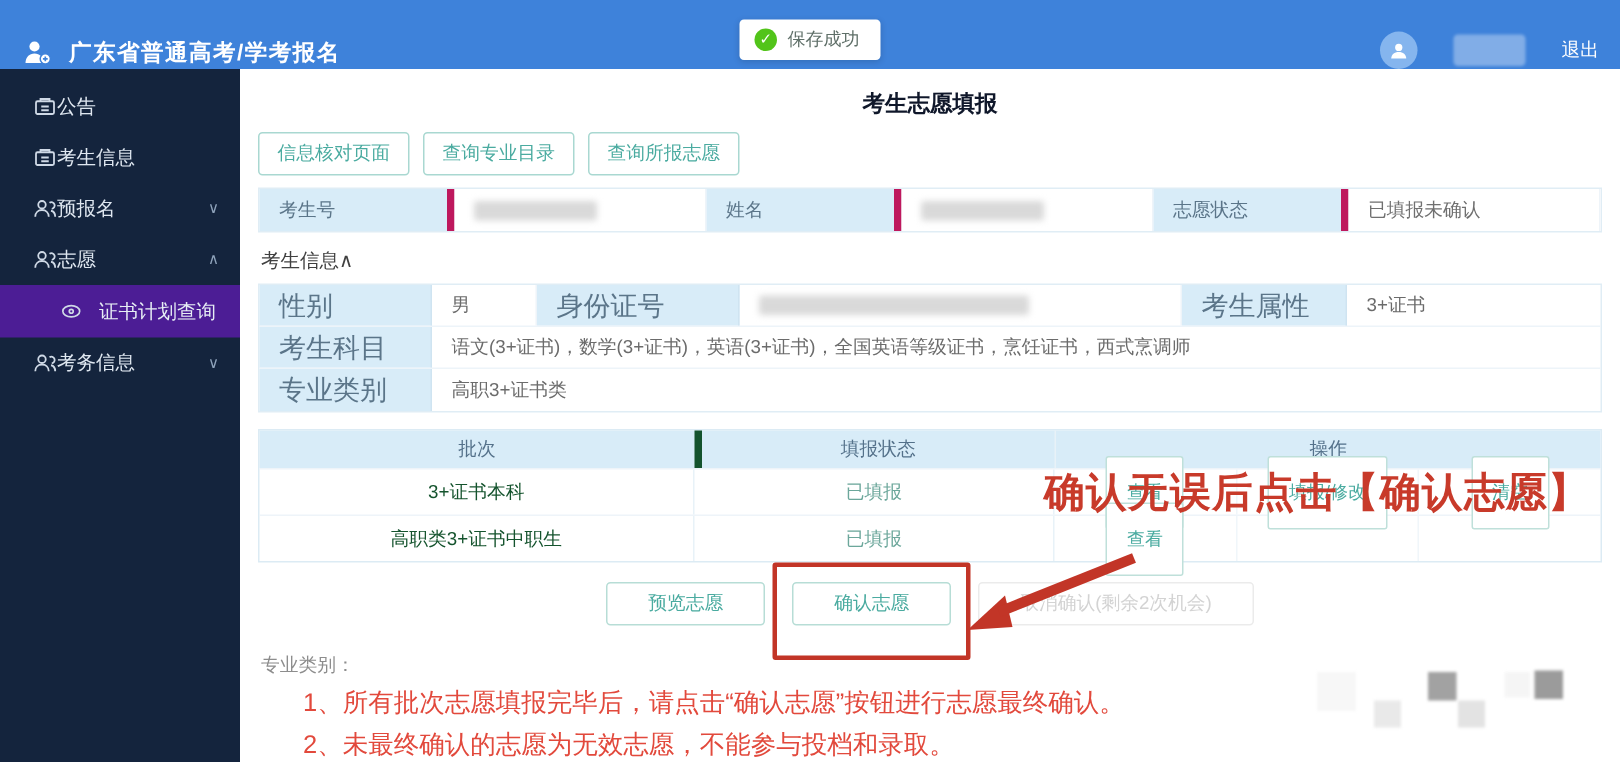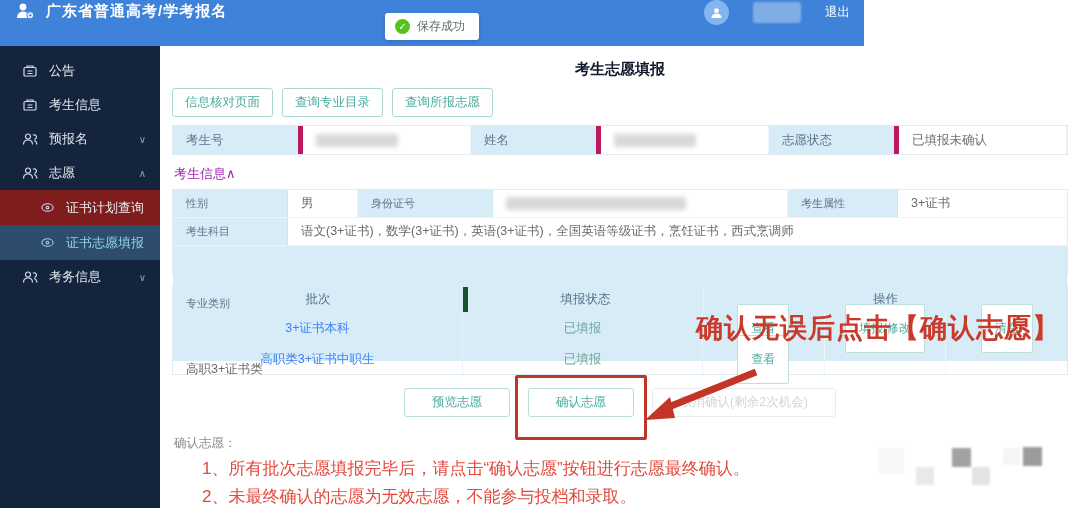--- a/index.html
+++ b/index.html
@@ -1,42 +1,42 @@
 <!DOCTYPE html>
 <html><head>
 <meta charset="utf-8">
 <style>
   * { margin:0; padding:0; box-sizing:border-box; }
   html,body { background:#fff; }
   body { font-family:"Liberation Sans","DejaVu Sans",sans-serif; }
   .stage { position:relative; width:1080px; height:508px; background:#fff; overflow:hidden; }
 
   
-  .header { position:absolute; left:0; top:0; width:864px; height:46px;
-            background:#3e82da; display:flex; align-items:flex-start; padding:0 14px; }
+  .header { position:absolute; left:0; top:0; width:1080px; height:46px;
+            background:#3e82da; display:flex; align-items:flex-end; padding:0 14px; }
   .logo { display:flex; align-items:center; gap:10px; }
   .app-title { color:#fff; font-size:15px; font-weight:bold; letter-spacing:1px; }
   .toast { position:absolute; left:50%; top:13px; transform:translateX(-50%);
            background:#fff; border-radius:3px; padding:5px 14px 5px 10px;
            display:flex; align-items:center; gap:7px; box-shadow:0 1px 4px rgba(0,0,0,.15); }
   .toast-check { width:15px; height:15px; border-radius:50%; background:#52c41a; color:#fff;
                  font-size:10px; line-height:15px; text-align:center; font-weight:bold; }
   .toast-text { font-size:12px; color:#5f6f68; }
   .header-right { margin-left:auto; display:flex; align-items:center; gap:24px; }
   .avatar { width:25px; height:25px; border-radius:50%; background:#85b5ee; display:flex;
             align-items:center; justify-content:center; }
   .name-blur { width:48px; height:21px; background:rgba(255,255,255,.35); border-radius:3px; filter:blur(1px); }
   .logout { color:#fff; font-size:12.5px; cursor:pointer; }
 
   
   .sidebar { position:absolute; left:0; top:46px; width:160px; height:462px; background:#14243d; padding-top:8px; }
-  .side-item { height:34px; display:flex; align-items:center; gap:11px; padding-left:22px;
+  .side-item { height:34px; display:flex; align-items:center; padding-left:22px;
                color:#dfe7f0; font-size:13px; cursor:pointer; }
   .side-item .chev { margin-left:auto; margin-right:14px; color:#8fa3bb; font-size:10px; }
-  .submenu { background:#7f1d1d; }
+  .submenu { background:#4c1d95; }
   .sub-item { height:35px; display:flex; align-items:center; gap:10px; padding-left:40px;
               color:#e6edf4; font-size:13px; cursor:pointer; }
   .sub-item.active { background:#2e4c6b; color:#8fd2ee; }
   .sicon { flex:0 0 16px; display:flex; align-items:center; }
 
   
   .main { position:absolute; left:160px; top:46px; width:920px; height:462px; background:#fff; }
   .page-title { text-align:center; margin-top:14px; font-size:15px; font-weight:600; color:#0f172a; }
 
   .toolbar { display:flex; gap:9px; margin:9px 0 0 12px; }
@@ -45,37 +45,37 @@
 
   .summary-row { display:flex; margin:8px 12px 0 12px; border:1px solid #e0edf5; height:30px; }
   .cell-label { background:#d8ecf8; color:#5b7589; font-size:12.5px; display:flex; align-items:center;
                 padding-left:13px; border-right:5px solid #be185d; }
   .cell-value { display:flex; align-items:center; padding-left:13px; font-size:12.5px; color:#707070;
                 border-right:1px solid #eef4f9; background:#fff; }
   .w-label { flex:0 0 130px; }
   .w-value { flex:1 1 0; }
   .redact { width:82px; height:13px; background:#d9d9d9; border-radius:2px; filter:blur(2px); }
 
-  .info-toggle { margin:10px 0 0 14px; font-size:13px; color:#a21caf; cursor:pointer; width:max-content; }
+  .info-toggle { margin:10px 0 0 14px; font-size:13px; color:#404040; cursor:pointer; width:max-content; }
 
   .info-table { margin:6px 12px 0 12px; border:1px solid #e0edf5; }
   .info-row { display:flex; height:28px; border-bottom:1px solid #edf4f9; }
-  .info-row:last-child { border-bottom:none;flex-direction:column; }
-  .il { background:#d8ecf8; color:#5b7589; font-size:11px; display:flex; align-items:center;
+  .info-row:last-child { border-bottom:none; }
+  .il { background:#d8ecf8; color:#5b7589; font-size:18px; display:flex; align-items:center;
         padding-left:13px; border-right:1px solid #cfe4f1; }
   .iv { display:flex; align-items:center; padding-left:13px; font-size:12.5px; color:#6b6b6b;
         border-right:1px solid #eef4f9; }
   .iv:last-child { border-right:none; }
 
   .batch-table { margin:11px 12px 0 12px; border:1px solid #dcebf4; }
   .bt-head { display:flex; height:25px; background:#d8ecf8; }
   .bt-head > div { display:flex; align-items:center; justify-content:center; font-size:12.5px; color:#54718a; }
   .bt-row { display:flex; height:31px; border-top:1px solid #eef4f9; }
   .col-batch { flex:0 0 290px; display:flex; align-items:center; justify-content:center;
-               font-size:12.5px; color:#3b82f6; border-right:1px solid #e8f2f8; }
+               font-size:12.5px; color:#14532d; border-right:1px solid #e8f2f8; }
   .col-status { flex:0 0 240px; display:flex; align-items:center; justify-content:center;
                 font-size:12.5px; color:#6ca79b; border-right:1px solid #e8f2f8; }
   .col-ops { flex:1 1 0; display:flex; }
   .op-cell { flex:1 1 0; display:flex; align-items:center; justify-content:center; border-right:1px solid #f0f6fa; }
   .op-cell:last-child { border-right:none; }
   .mini-btn { background:#fff; border:1px solid #bfe0da; color:#4aaba0; font-size:12px;
               padding:15px 13px; border-radius:2px; cursor:pointer; white-space:nowrap; }
 
   .actions-row { margin-top:13px; display:flex; justify-content:center; align-items:flex-start; gap:18px; }
   .act-btn { background:#fff; border:1px solid #b7ddd6; color:#4aaba0; font-size:12.5px;
@@ -170,29 +170,20 @@
     <div class="submenu">
       <div class="sub-item">
         <span class="sicon">
           <svg width="15" height="15" viewBox="0 0 16 16" fill="none" stroke="#cfd9e6" stroke-width="1.2">
               <ellipse cx="8" cy="8" rx="6" ry="4"></ellipse>
               <circle cx="8" cy="8" r="1.4"></circle>
             </svg>
         </span>
         <span>证书计划查询</span>
       </div>
-      <div class="sub-item active">
-        <span class="sicon">
-          <svg width="15" height="15" viewBox="0 0 16 16" fill="none" stroke="#8fd2ee" stroke-width="1.2">
-              <ellipse cx="8" cy="8" rx="6" ry="4"></ellipse>
-              <circle cx="8" cy="8" r="1.4"></circle>
-            </svg>
-        </span>
-        <span>证书志愿填报</span>
-      </div>
     </div>
     <div class="side-item">
       <span class="sicon">
         <svg width="16" height="16" viewBox="0 0 16 16" fill="none" stroke="#cfd9e6" stroke-width="1.2">
             <circle cx="6" cy="5.5" r="2.5"></circle>
             <path d="M1.5 13.5c0-2.8 2-4.5 4.5-4.5s4.5 1.7 4.5 4.5M11 4.2a2.2 2.2 0 1 1 1.5 4M12 9.5c1.8.4 2.8 1.8 2.8 4"></path>
           </svg>
       </span>
       <span>考务信息</span>
       <span class="chev">∨</span>
@@ -287,21 +278,21 @@
           <polygon points="3,54 28,31 33,52" fill="#c23527"></polygon>
           <line x1="24" y1="42" x2="114" y2="6" stroke="#c23527" stroke-width="7"></line>
         </svg>
       </span>
       <button class="act-btn disabled">取消确认(剩余2次机会)</button>
     </div>
 
     <div class="anno-text">确认无误后点击【确认志愿】</div>
 
     <div class="notes">
-      <div class="notes-title">确认志愿：</div>
+      <div class="notes-title">专业类别：</div>
       <div class="note-item">1、所有批次志愿填报完毕后，请点击“确认志愿”按钮进行志愿最终确认。</div>
       <div class="note-item">2、未最终确认的志愿为无效志愿，不能参与投档和录取。</div>
       <div class="note-item">3、志愿最终确认后，考生不可再填报或修改任何批次志愿。</div>
     </div>
   </div>
 
   <div class="wm" style="left:878px;top:448px;width:26px;height:26px;background:#f7f7f7"></div>
   <div class="wm" style="left:916px;top:467px;width:18px;height:18px;background:#e9e9e9"></div>
   <div class="wm" style="left:952px;top:448px;width:19px;height:19px;background:#a2a2a2"></div>
   <div class="wm" style="left:972px;top:467px;width:18px;height:18px;background:#e3e3e3"></div>

